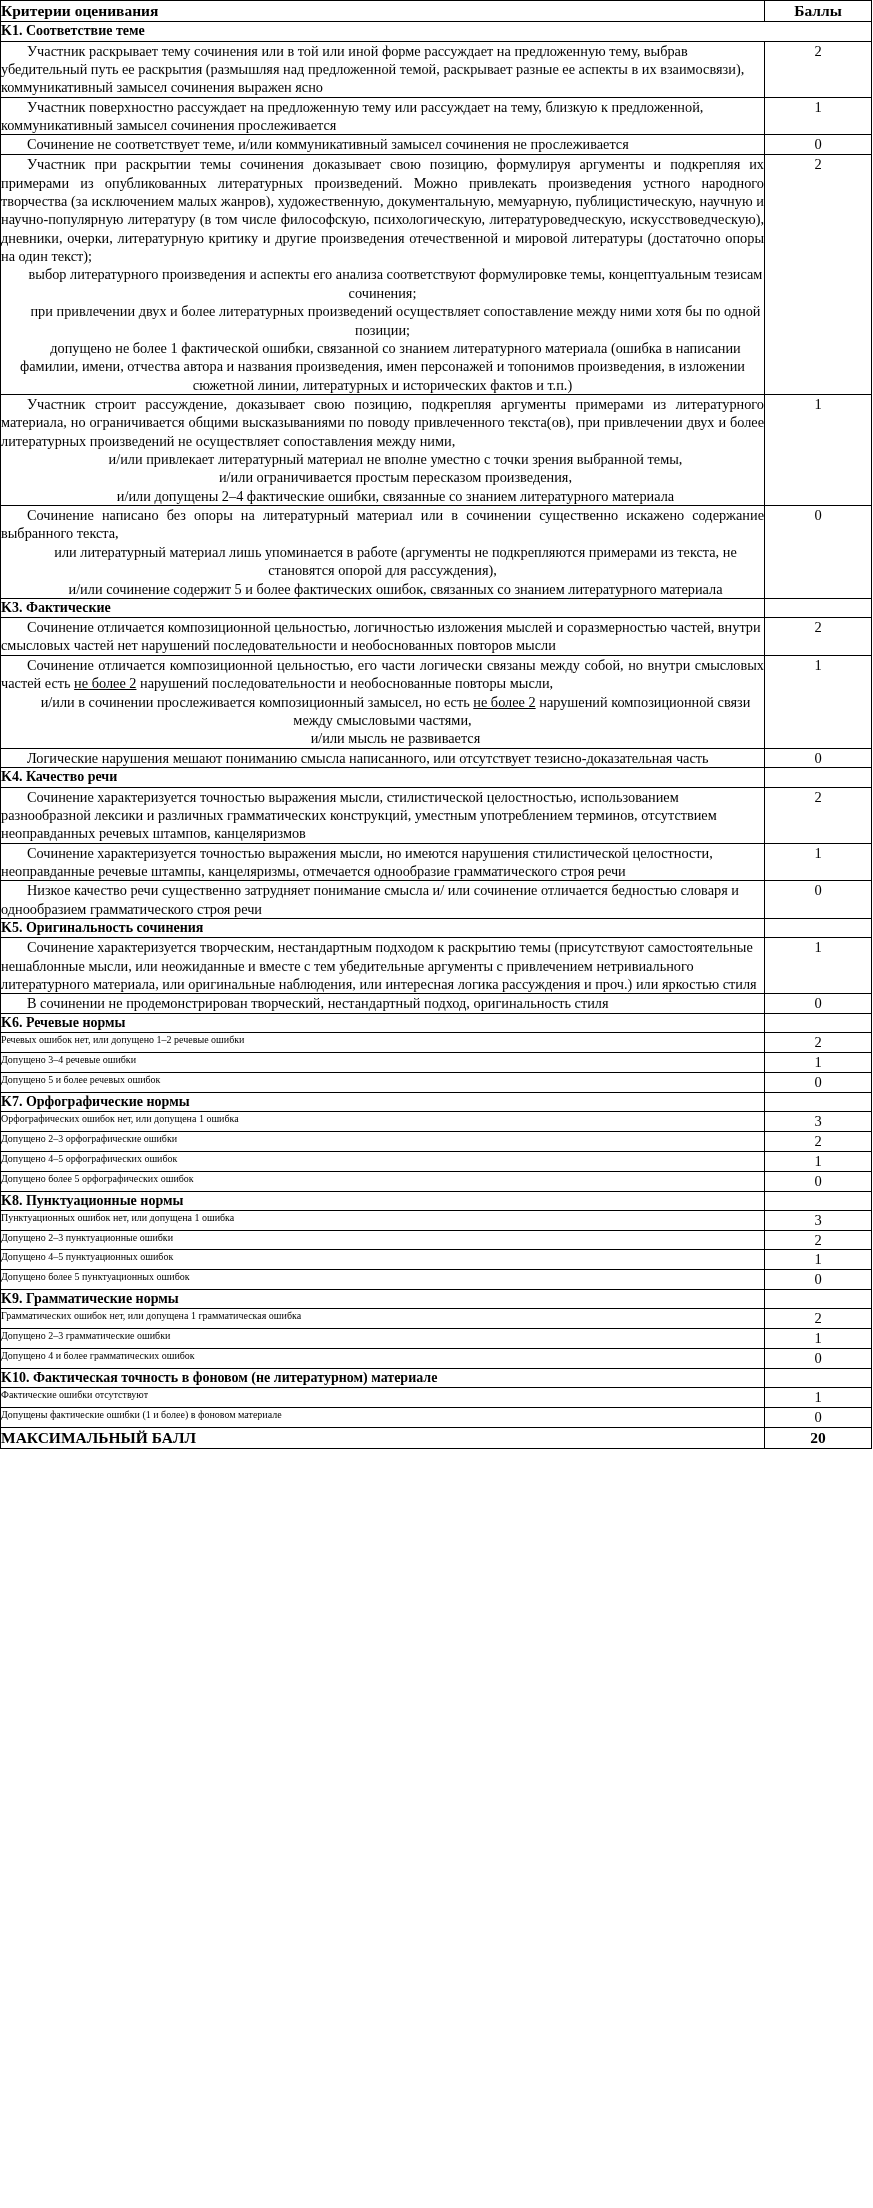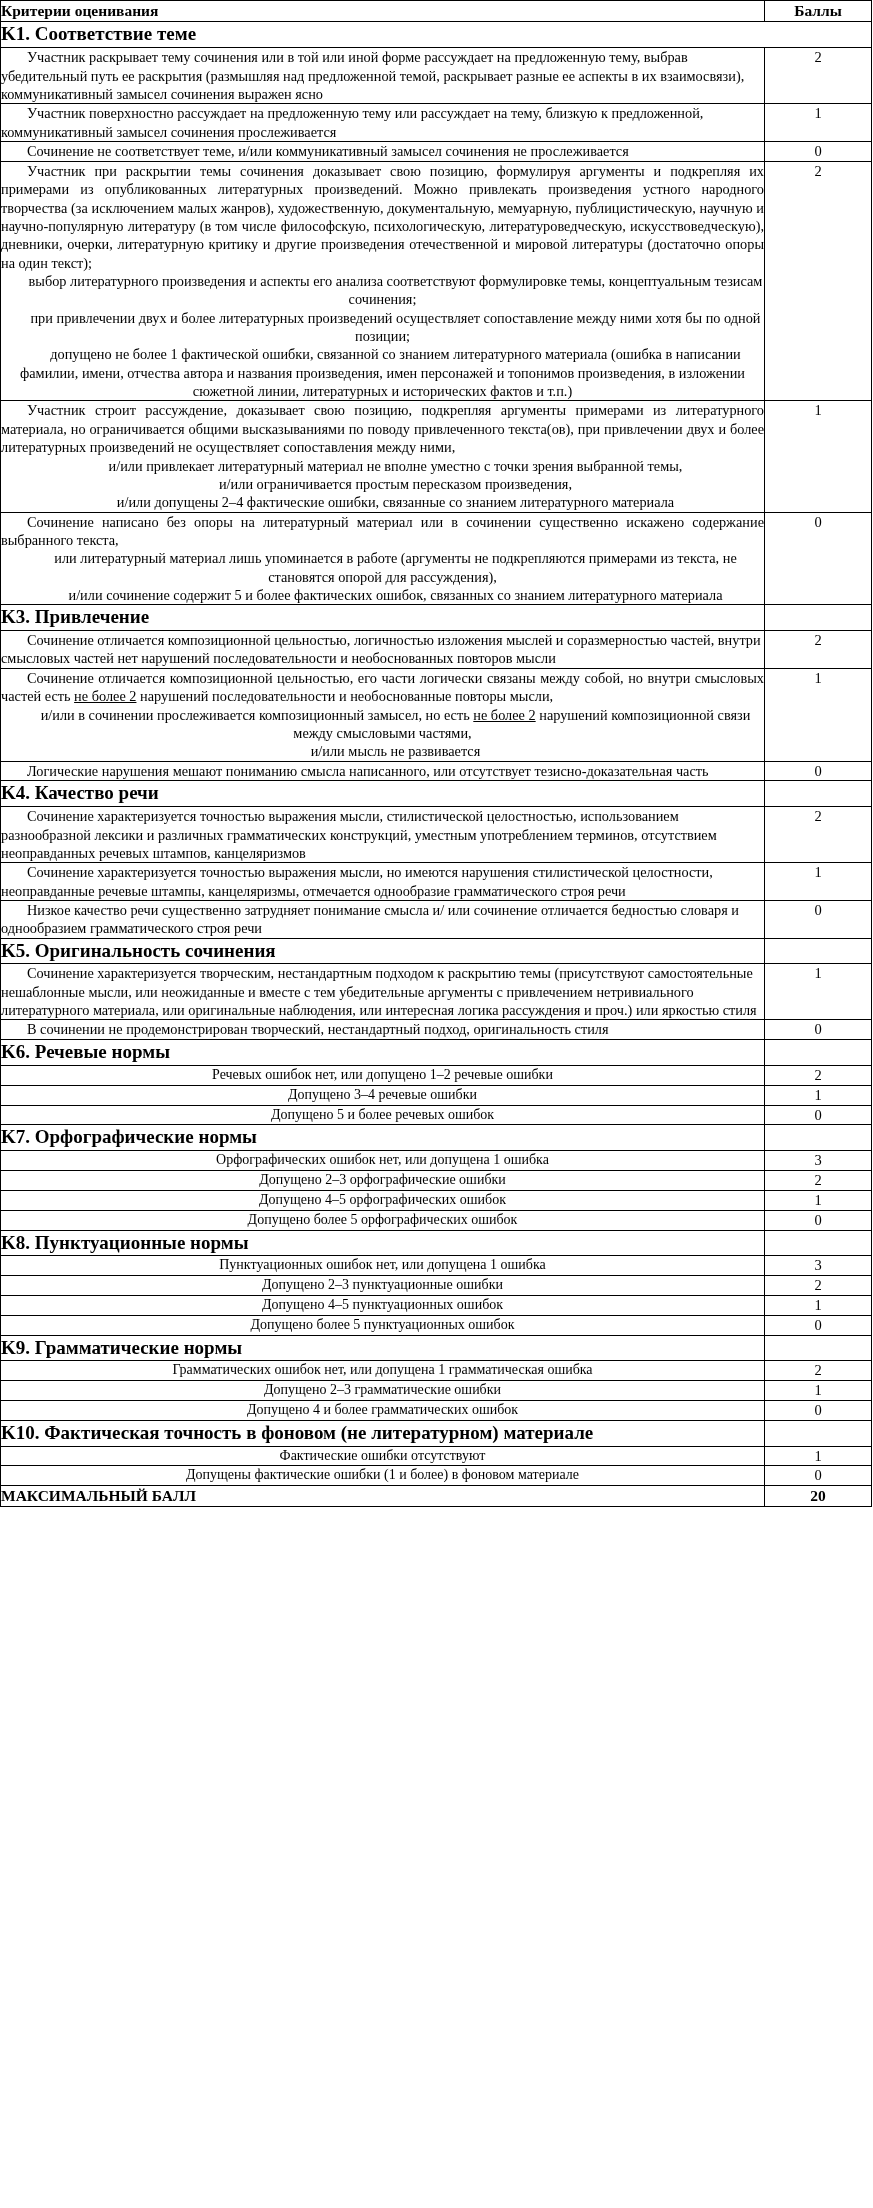--- a/index.html
+++ b/index.html
@@ -35,21 +35,21 @@
     font-weight:bold;
     font-size:15.5px;
     line-height:1.32;
     text-align:center;
     padding:2px 4px 3px 4px;
   }
 
   
   .sec-cell{
     font-weight:bold;
-    font-size:19px;
+    font-size:14px;
     line-height:1.3;
     padding:2px 4px 3px 5px;
   }
   .sec-empty{}
 
   
   .desc{
     font-size:14.3px;
     line-height:1.285;
     text-align:justify;
@@ -61,24 +61,24 @@
     margin:0;
     text-align:justify;
     text-indent:26px;
   }
   .desc p.last{text-align:left;}
   .desc p.left{text-align:center;text-indent:26px;}
   .u{text-decoration:underline;}
 
   
   .desc-short{
-    font-size:14px;
+    font-size:10px;
     line-height:1.3;
     padding:1px 5px 2px 29px;
-    text-align:center;
+    text-align:left;
   }
 
   .score{
     font-size:14.5px;
     line-height:1.3;
     text-align:center;
     padding:1px 4px 2px 4px;
   }
 
   
@@ -150,21 +150,21 @@
       </tr>
       <tr>
         <td class="desc">
           <p class="desc-para">Сочинение написано без опоры на литературный материал или в сочинении существенно искажено содержание выбранного текста,</p>
           <p class="desc-para left">или литературный материал лишь упоминается в работе (аргументы не подкрепляются примерами из текста, не становятся опорой для рассуждения),</p>
           <p class="desc-para left">и/или сочинение содержит 5 и более фактических ошибок, связанных со знанием литературного материала</p>
         </td>
         <td class="score">0</td>
       </tr>
       <tr>
-        <td class="sec-cell">K3. Привлечение</td>
+        <td class="sec-cell">K3. Фактические</td>
         <td class="sec-empty"></td>
       </tr>
       <tr>
         <td class="desc">
           <p class="desc-para last">Сочинение отличается композиционной цельностью, логичностью изложения мыслей и соразмерностью частей, внутри смысловых частей нет нарушений последовательности и необоснованных повторов мысли</p>
         </td>
         <td class="score">2</td>
       </tr>
       <tr>
         <td class="desc">

